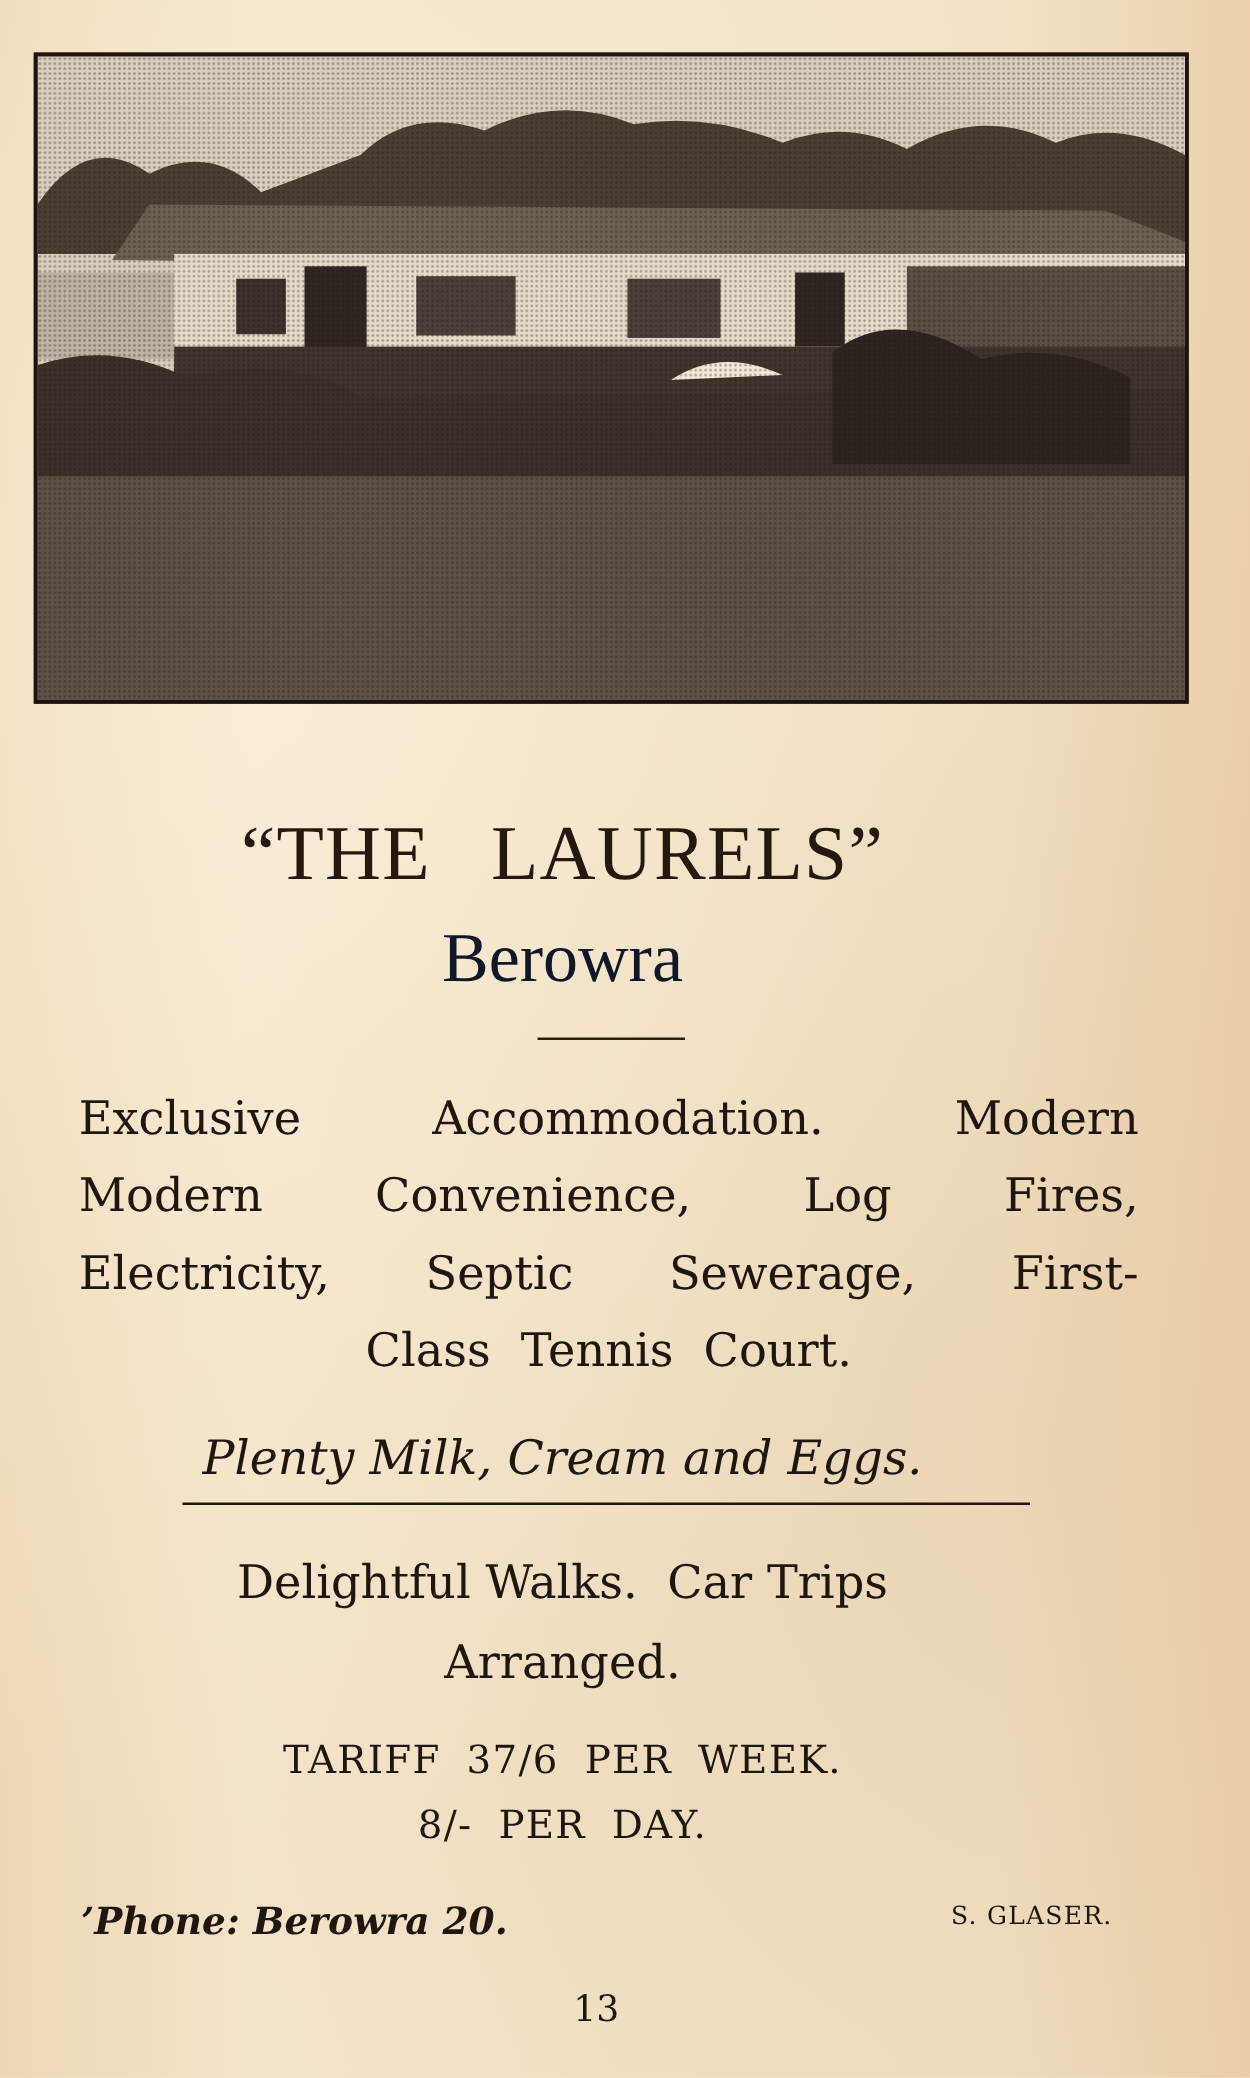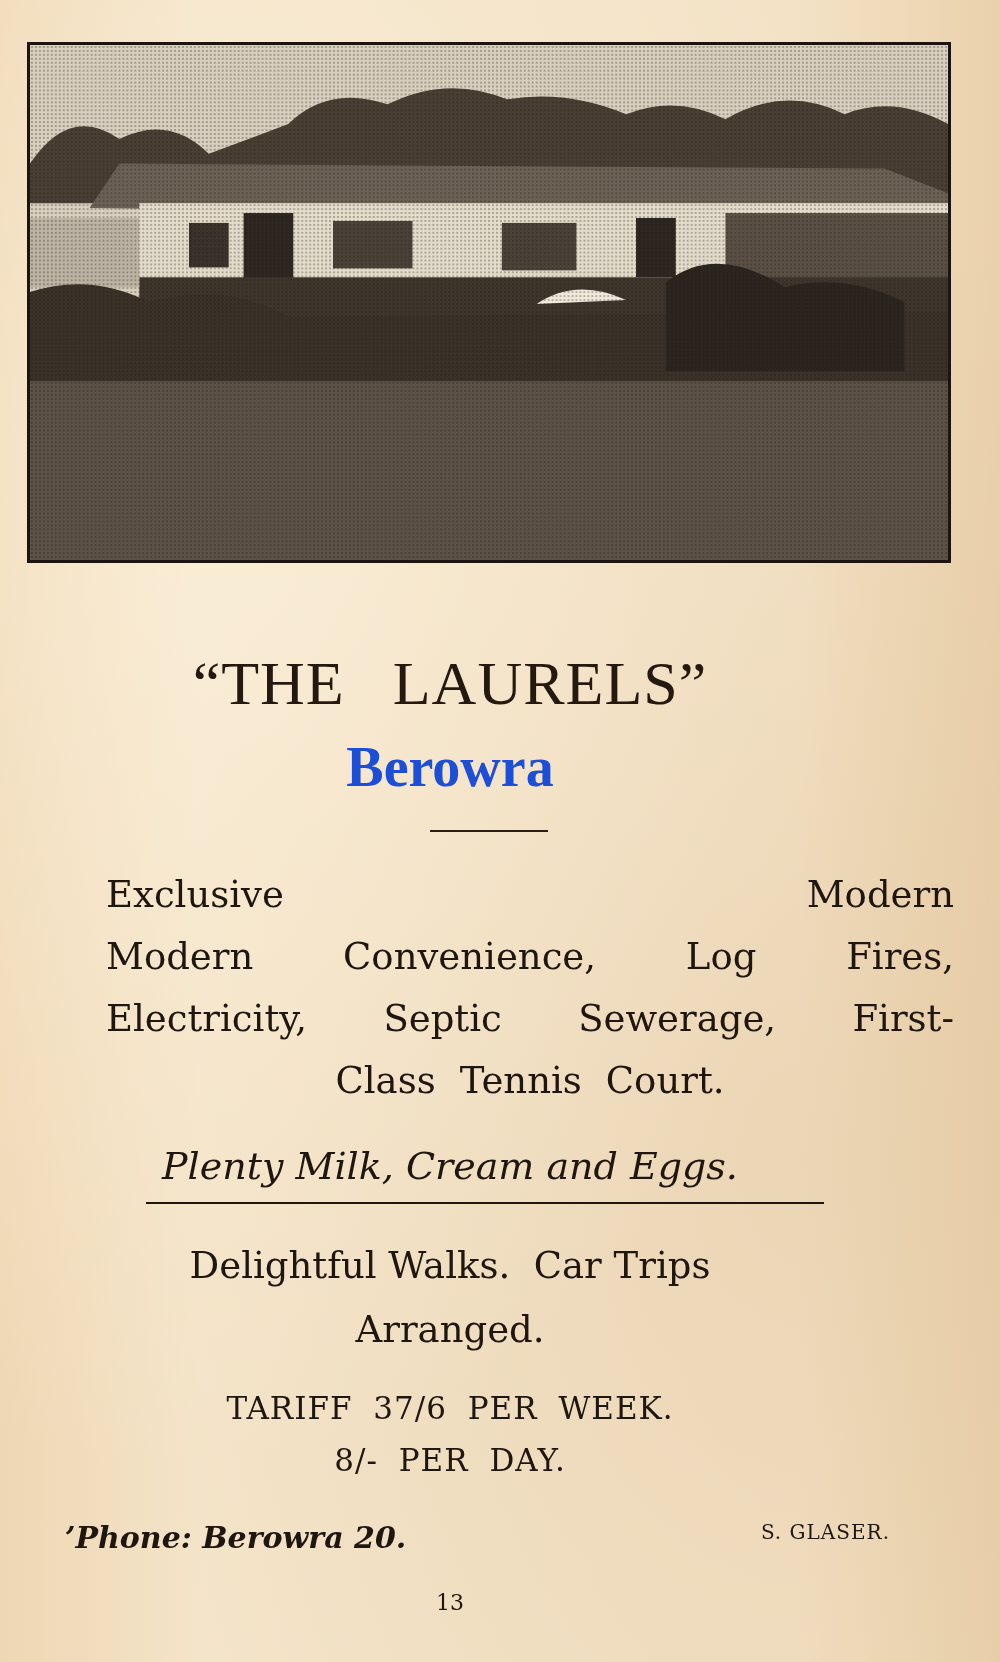--- a/index.html
+++ b/index.html
@@ -20,48 +20,48 @@
   }
   .photo-frame svg { display: block; width: 100%; height: 100%; }
   .center-block { position: absolute; left: 0; width: 900px; text-align: center; }
   .title {
     top: 648px; font-family: "Liberation Serif", "DejaVu Serif", serif;
     font-size: 62px; letter-spacing: 1px; color: #24180f;
   }
   .title .gap { display: inline-block; width: 48px; }
   .subtitle {
     top: 735px; font-family: "Liberation Serif", "DejaVu Serif", serif;
-    font-weight: bold; font-size: 56px; color: #1d4ed8;
+    font-weight: normal; font-size: 56px; color: #0f172a;
   }
   .short-rule {
     position: absolute; left: 430px; top: 830px; width: 118px; height: 2px; background: #2a1d14;
   }
   .body-line {
     position: absolute; left: 63px; width: 848px; font-size: 37px; line-height: 44px;
-    display: flex; justify-content: space-between; white-space: nowrap; margin-left: 43px;
+    display: flex; justify-content: space-between; white-space: nowrap;
   }
   .body-line.centered { justify-content: center; }
   .body-line.centered span { margin: 0 12px; }
   .italic-line {
     top: 1144px; font-style: italic; font-size: 38px;
   }
   .long-rule {
     position: absolute; left: 146px; top: 1202px; width: 678px; height: 2px; background: #1f1610;
   }
   .delight { top: 1244px; font-size: 37px; }
   .arranged { top: 1308px; font-size: 37px; }
   .tariff { top: 1390px; font-size: 31px; letter-spacing: 1px; word-spacing: 10px; }
   .perday { top: 1442px; font-size: 31px; letter-spacing: 1px; word-spacing: 10px; }
   .phone {
     position: absolute; left: 65px; top: 1520px; font-style: italic; font-size: 30px; font-weight: bold;
   }
   .proprietor {
     position: absolute; right: 110px; top: 1520px; font-size: 20px; letter-spacing: 1px;
   }
-  .page-number { top: 1590px; font-size: 22px; }
+  .page-number { top: 1590px; font-size: 29px; margin-left: 27px; }
 </style>
 </head>
 <body>
 
 <div class="photo-frame">
   <svg viewBox="0 0 924 521" preserveAspectRatio="none">
     <defs>
       <pattern id="dots" width="4" height="4" patternUnits="userSpaceOnUse">
         <rect width="4" height="4" fill="rgba(0,0,0,0)"></rect>
         <circle cx="2" cy="2" r="1.1" fill="rgba(30,20,12,0.35)"></circle>
@@ -98,20 +98,21 @@
 </div>
 
 <div class="center-block title">
   <span>“THE</span><span class="gap"></span><span>LAURELS”</span>
 </div>
 <div class="center-block subtitle">Berowra</div>
 <div class="short-rule"></div>
 
 <div class="body-line" style="top:873px">
   <span>Exclusive</span>
+  <span>Accommodation.</span>
   <span>Modern</span>
 </div>
 <div class="body-line" style="top:935px">
   <span>Modern</span>
   <span>Convenience,</span>
   <span>Log</span>
   <span>Fires,</span>
 </div>
 <div class="body-line" style="top:997px">
   <span>Electricity,</span>

